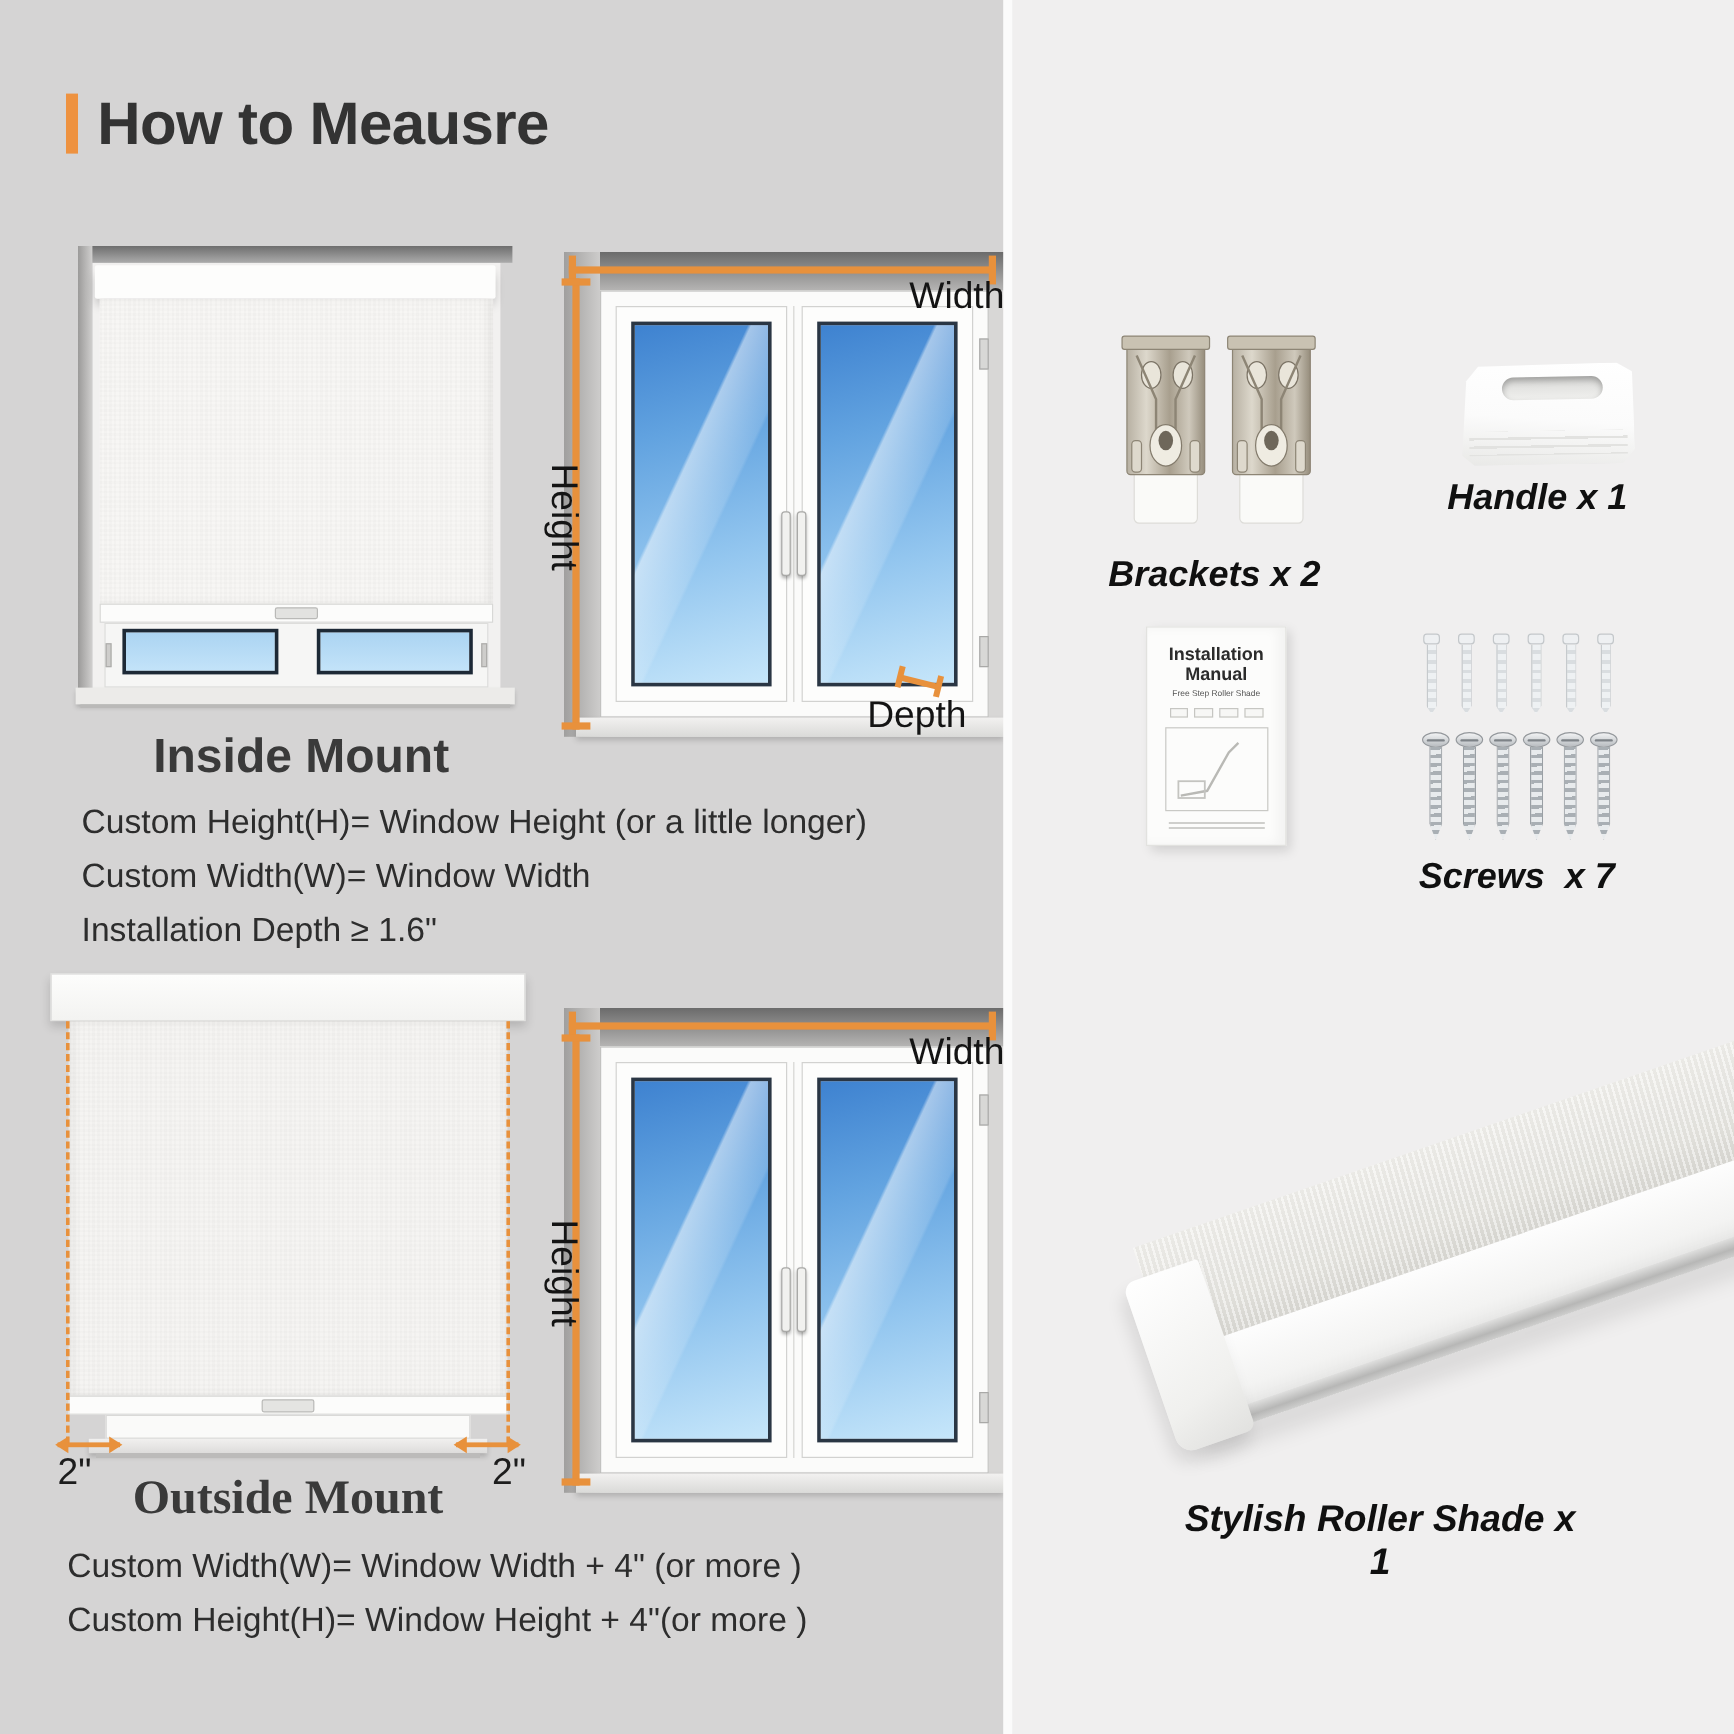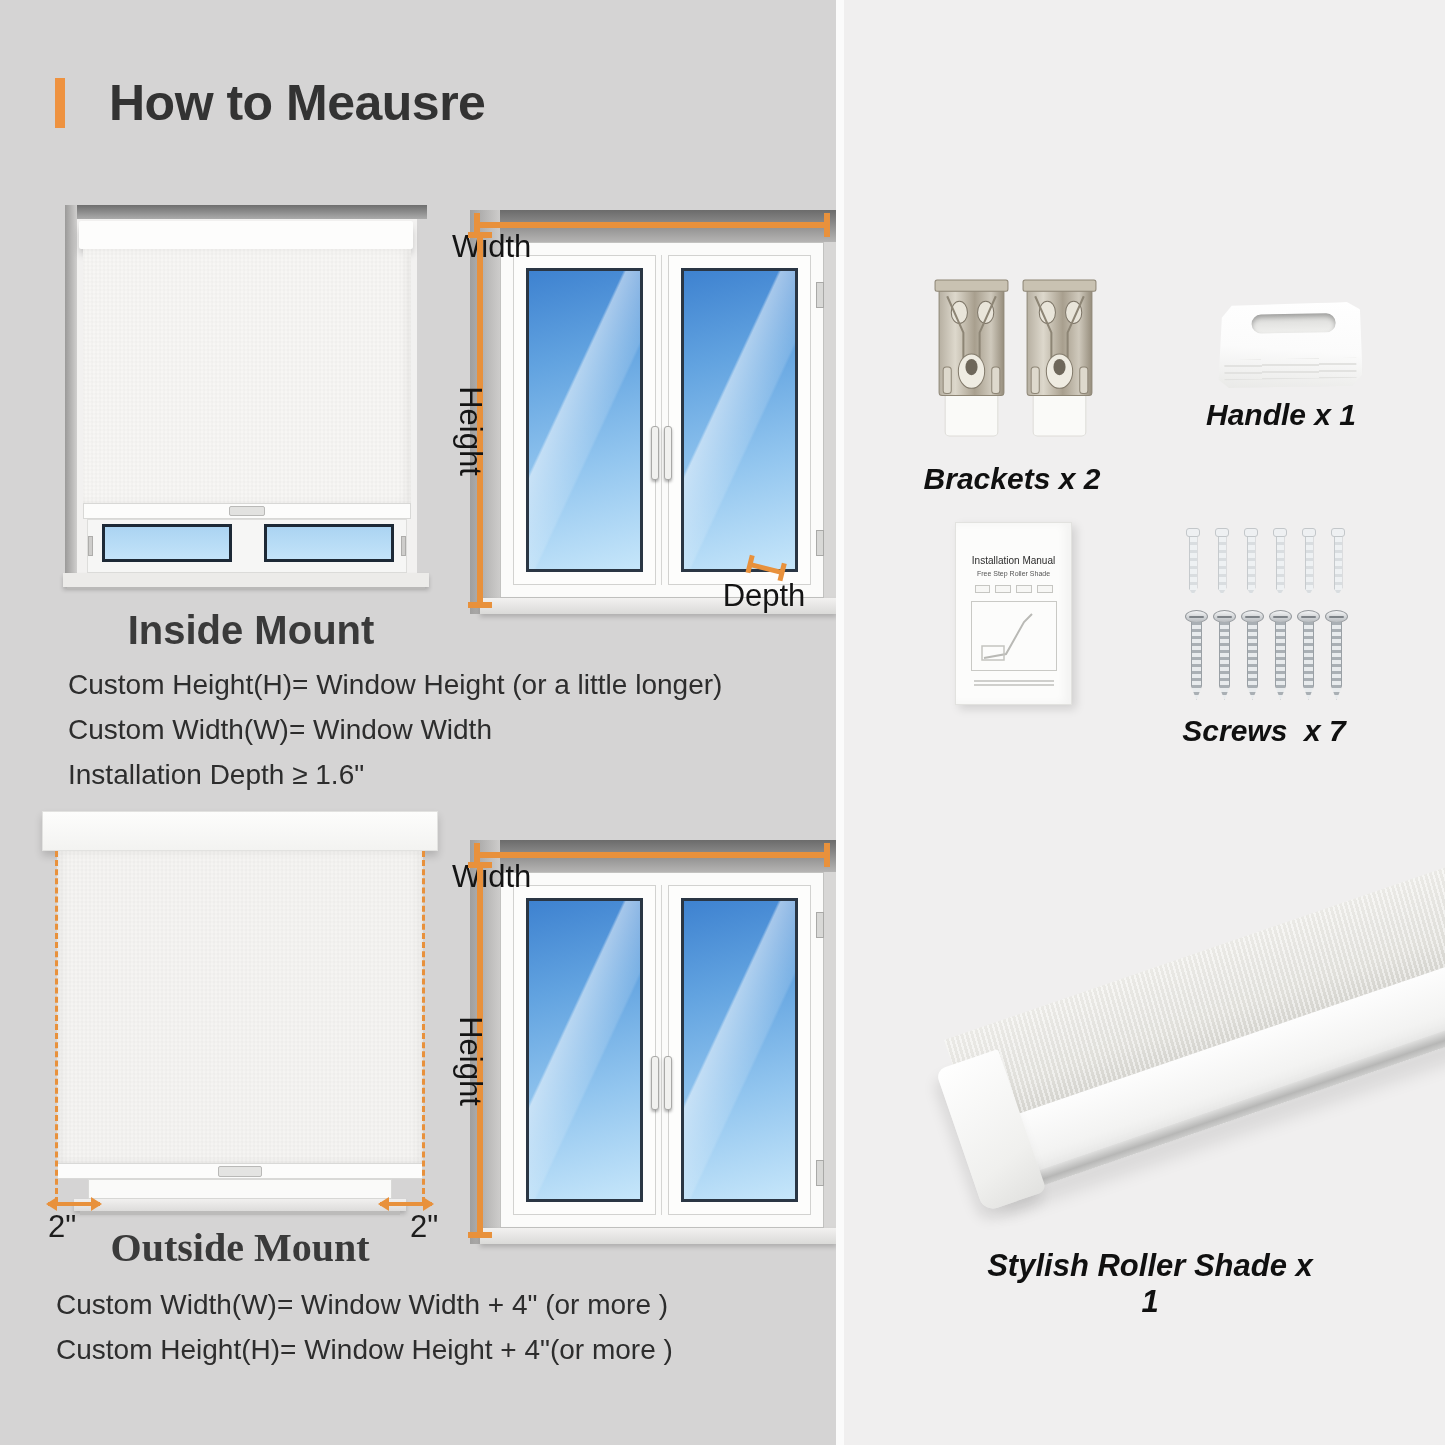--- a/index.html
+++ b/index.html
@@ -6,21 +6,21 @@
   html,body { background:#888; }
   .canvas {
     position:relative; width:1445px; height:1445px; overflow:hidden;
     font-family:"Liberation Sans", sans-serif; background:#d5d4d4;
   }
   
   .right-panel { position:absolute; left:844px; top:0; width:601px; height:1445px; background:#f0efef; overflow:hidden; }
   .divider { position:absolute; left:836px; top:0; width:8px; height:1445px; background:#fbfbfb; }
 
   
-  .title-row { position:absolute; display:flex; align-items:center;gap:28px; }
+  .title-row { position:absolute; display:flex; align-items:center; }
   .title-row.left { left:55px; top:78px; }
   .title-row.right { left:34px; top:80px; }
   .accent-bar { width:10px; height:50px; background:#EE9240; margin-right:16px; flex:none; }
   .title-text { font-size:50px; font-weight:bold; color:#333; letter-spacing:-0.5px; line-height:50px; }
 
   
   .ins { position:absolute; left:65px; top:205px; width:362px; height:385px; }
   .ins-top-shadow { position:absolute; left:0; top:0; width:362px; height:14px; background:linear-gradient(180deg,#6e6e6e,#ababab); }
   .ins-left-shadow { position:absolute; left:0; top:0; width:12px; height:372px; background:linear-gradient(90deg,#9b9a99,#d0cfce); }
   .ins-interior { position:absolute; left:12px; top:14px; width:340px; height:358px; background:#f2f1f0; }
@@ -62,21 +62,21 @@
   .wd-handle.h1 { left:199px; }
   .wd-handle.h2 { left:212px; }
   .wd-hinge { position:absolute; left:364px; width:8px; height:26px; background:#d8d8d6; border:1px solid #a9a9a7; }
   .wd-hinge.top { top:84px; }
   .wd-hinge.bot { top:332px; }
   .wd-sill { position:absolute; left:28px; top:400px; width:357px; height:16px; background:linear-gradient(180deg,#f2f1f0,#dadad8); box-shadow:0 3px 5px rgba(0,0,0,.18); }
   
   .wd-arrow-w { position:absolute; left:22px; top:24px; width:356px; height:6px; background:#E8913C; }
   .wd-arrow-w::before, .wd-arrow-w::after { content:""; position:absolute; width:6px; height:24px; top:-9px; background:#E8913C; }
   .wd-arrow-w::before { left:0; } .wd-arrow-w::after { right:0; }
-  .wd-label-w { position:absolute; left:0; right:0; top:31px; text-align:left; font-size:31px; color:#141414; }
+  .wd-label-w { position:absolute; left:0; right:0; top:31px; text-align:right; font-size:31px; color:#141414; }
   .wd-arrow-h { position:absolute; left:25px; top:34px; width:6px; height:376px; background:#E8913C; }
   .wd-arrow-h::before, .wd-arrow-h::after { content:""; position:absolute; height:6px; width:24px; left:-9px; background:#E8913C; }
   .wd-arrow-h::before { top:0; } .wd-arrow-h::after { bottom:0; }
   .wd-label-h { position:absolute; left:-40px; top:217px; width:120px; height:32px; text-align:center; font-size:31px; color:#141414; transform:rotate(90deg); }
   .wd-arrow-d { position:absolute; left:296px; top:368px; width:36px; height:5px; background:#E8913C; transform:rotate(14deg); }
   .wd-arrow-d::before, .wd-arrow-d::after { content:""; position:absolute; width:5px; height:18px; top:-7px; background:#E8913C; }
   .wd-arrow-d::before { left:-1px; } .wd-arrow-d::after { right:-1px; }
   .wd-label-d { position:absolute; left:252px; top:380px; width:120px; text-align:center; font-size:31px; color:#141414; }
 
   
@@ -129,21 +129,21 @@
     border-radius:14px 14px 8px 8px; transform:rotate(-1deg);
     clip-path:polygon(3% 16%, 10% 2%, 90% 0%, 99% 9%, 100% 86%, 93% 100%, 7% 100%, 0 90%);
     box-shadow:0 10px 14px rgba(0,0,0,.12); }
   .handle-slot { position:absolute; left:34px; top:11px; width:84px; height:19px; border-radius:10px;
     background:linear-gradient(180deg,#d9d9d7,#f0f0ee); box-shadow:inset 0 3px 5px rgba(0,0,0,.28); }
   .handle-grooves { position:absolute; left:6px; right:6px; bottom:8px; height:20px;
     background:repeating-linear-gradient(180deg, transparent 0 5px, #e2e2e0 5px 7px); }
 
   .manual { position:absolute; left:111px; top:522px; width:117px; height:183px; background:#fcfcfb;
     border:1px solid #e2e2df; box-shadow:4px 4px 9px rgba(0,0,0,.13), inset -6px 0 10px rgba(0,0,0,.04); }
-  .manual-title { margin-top:32px; text-align:center; font-size:10px; font-weight:normal; color:#2b2b2b; }
+  .manual-title { margin-top:14px; text-align:center; font-size:15px; font-weight:bold; color:#2b2b2b; }
   .manual-sub { text-align:center; font-size:7px; color:#555; margin-top:4px; }
   .manual-steps { margin:8px auto 0; width:78px; display:flex; gap:5px; }
   .manual-steps span { flex:1; height:8px; border:1px solid #c6c6c2; background:#f7f7f5; }
   .manual-diagram { margin:8px auto 0; width:86px; height:70px; border:1px solid #c9c9c5; position:relative; }
   .manual-footer-bar { margin:9px auto 0; width:80px; height:6px; background:repeating-linear-gradient(180deg,#cfcfcc 0 2px, transparent 2px 4px); }
 
   .anchors-row { position:absolute; left:342px; top:528px; width:180px; height:72px; }
   .anchor { position:absolute; top:0; width:14px; height:70px; }
   .anchor .collar { width:14px; height:9px; background:#eef0f2; border:1px solid #c3c7ca; border-radius:3px; }
   .anchor .body { margin:0 auto; width:9px; height:58px;

